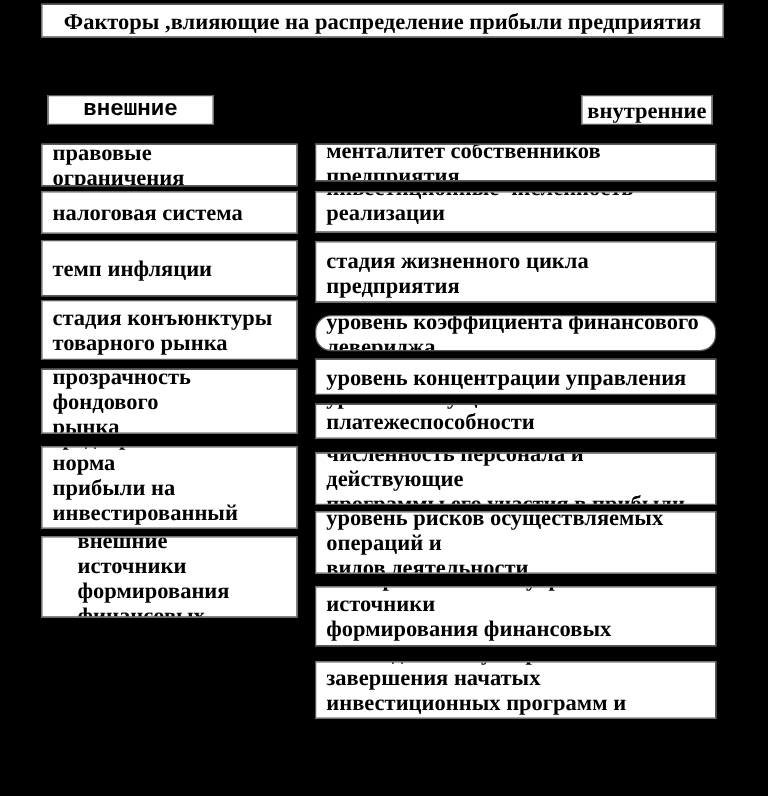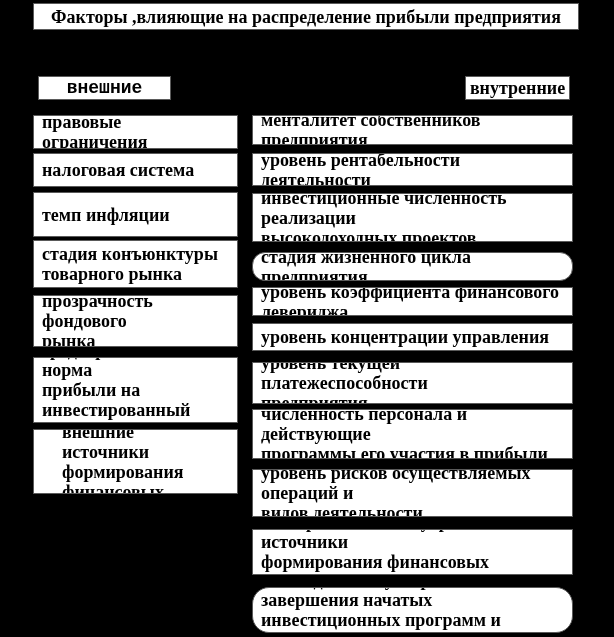--- a/index.html
+++ b/index.html
@@ -115,21 +115,20 @@
     <div class="box">среднерыночная норма
 прибыли на
 инвестированный   капитал</div>
     <div class="box">альтернативные внешние
 источники формирования
 финансовых ресурсов</div>
   </div>
 
   <div class="col col-right">
     <div class="box">менталитет собственников предприятия</div>
-    <div class="box">уровень рентабельности деятельности</div>
     <div class="box">инвестиционные  численность реализации
 высокодоходных проектов</div>
     <div class="box">стадия жизненного цикла предприятия</div>
     <div class="box">уровень коэффициента финансового левериджа</div>
     <div class="box">уровень концентрации  управления</div>
     <div class="box">уровень  текущей платежеспособности
 предприятия</div>
     <div class="box">численность персонала и действующие
 программы его участия в прибыли</div>
     <div class="box">уровень рисков осуществляемых операций и

